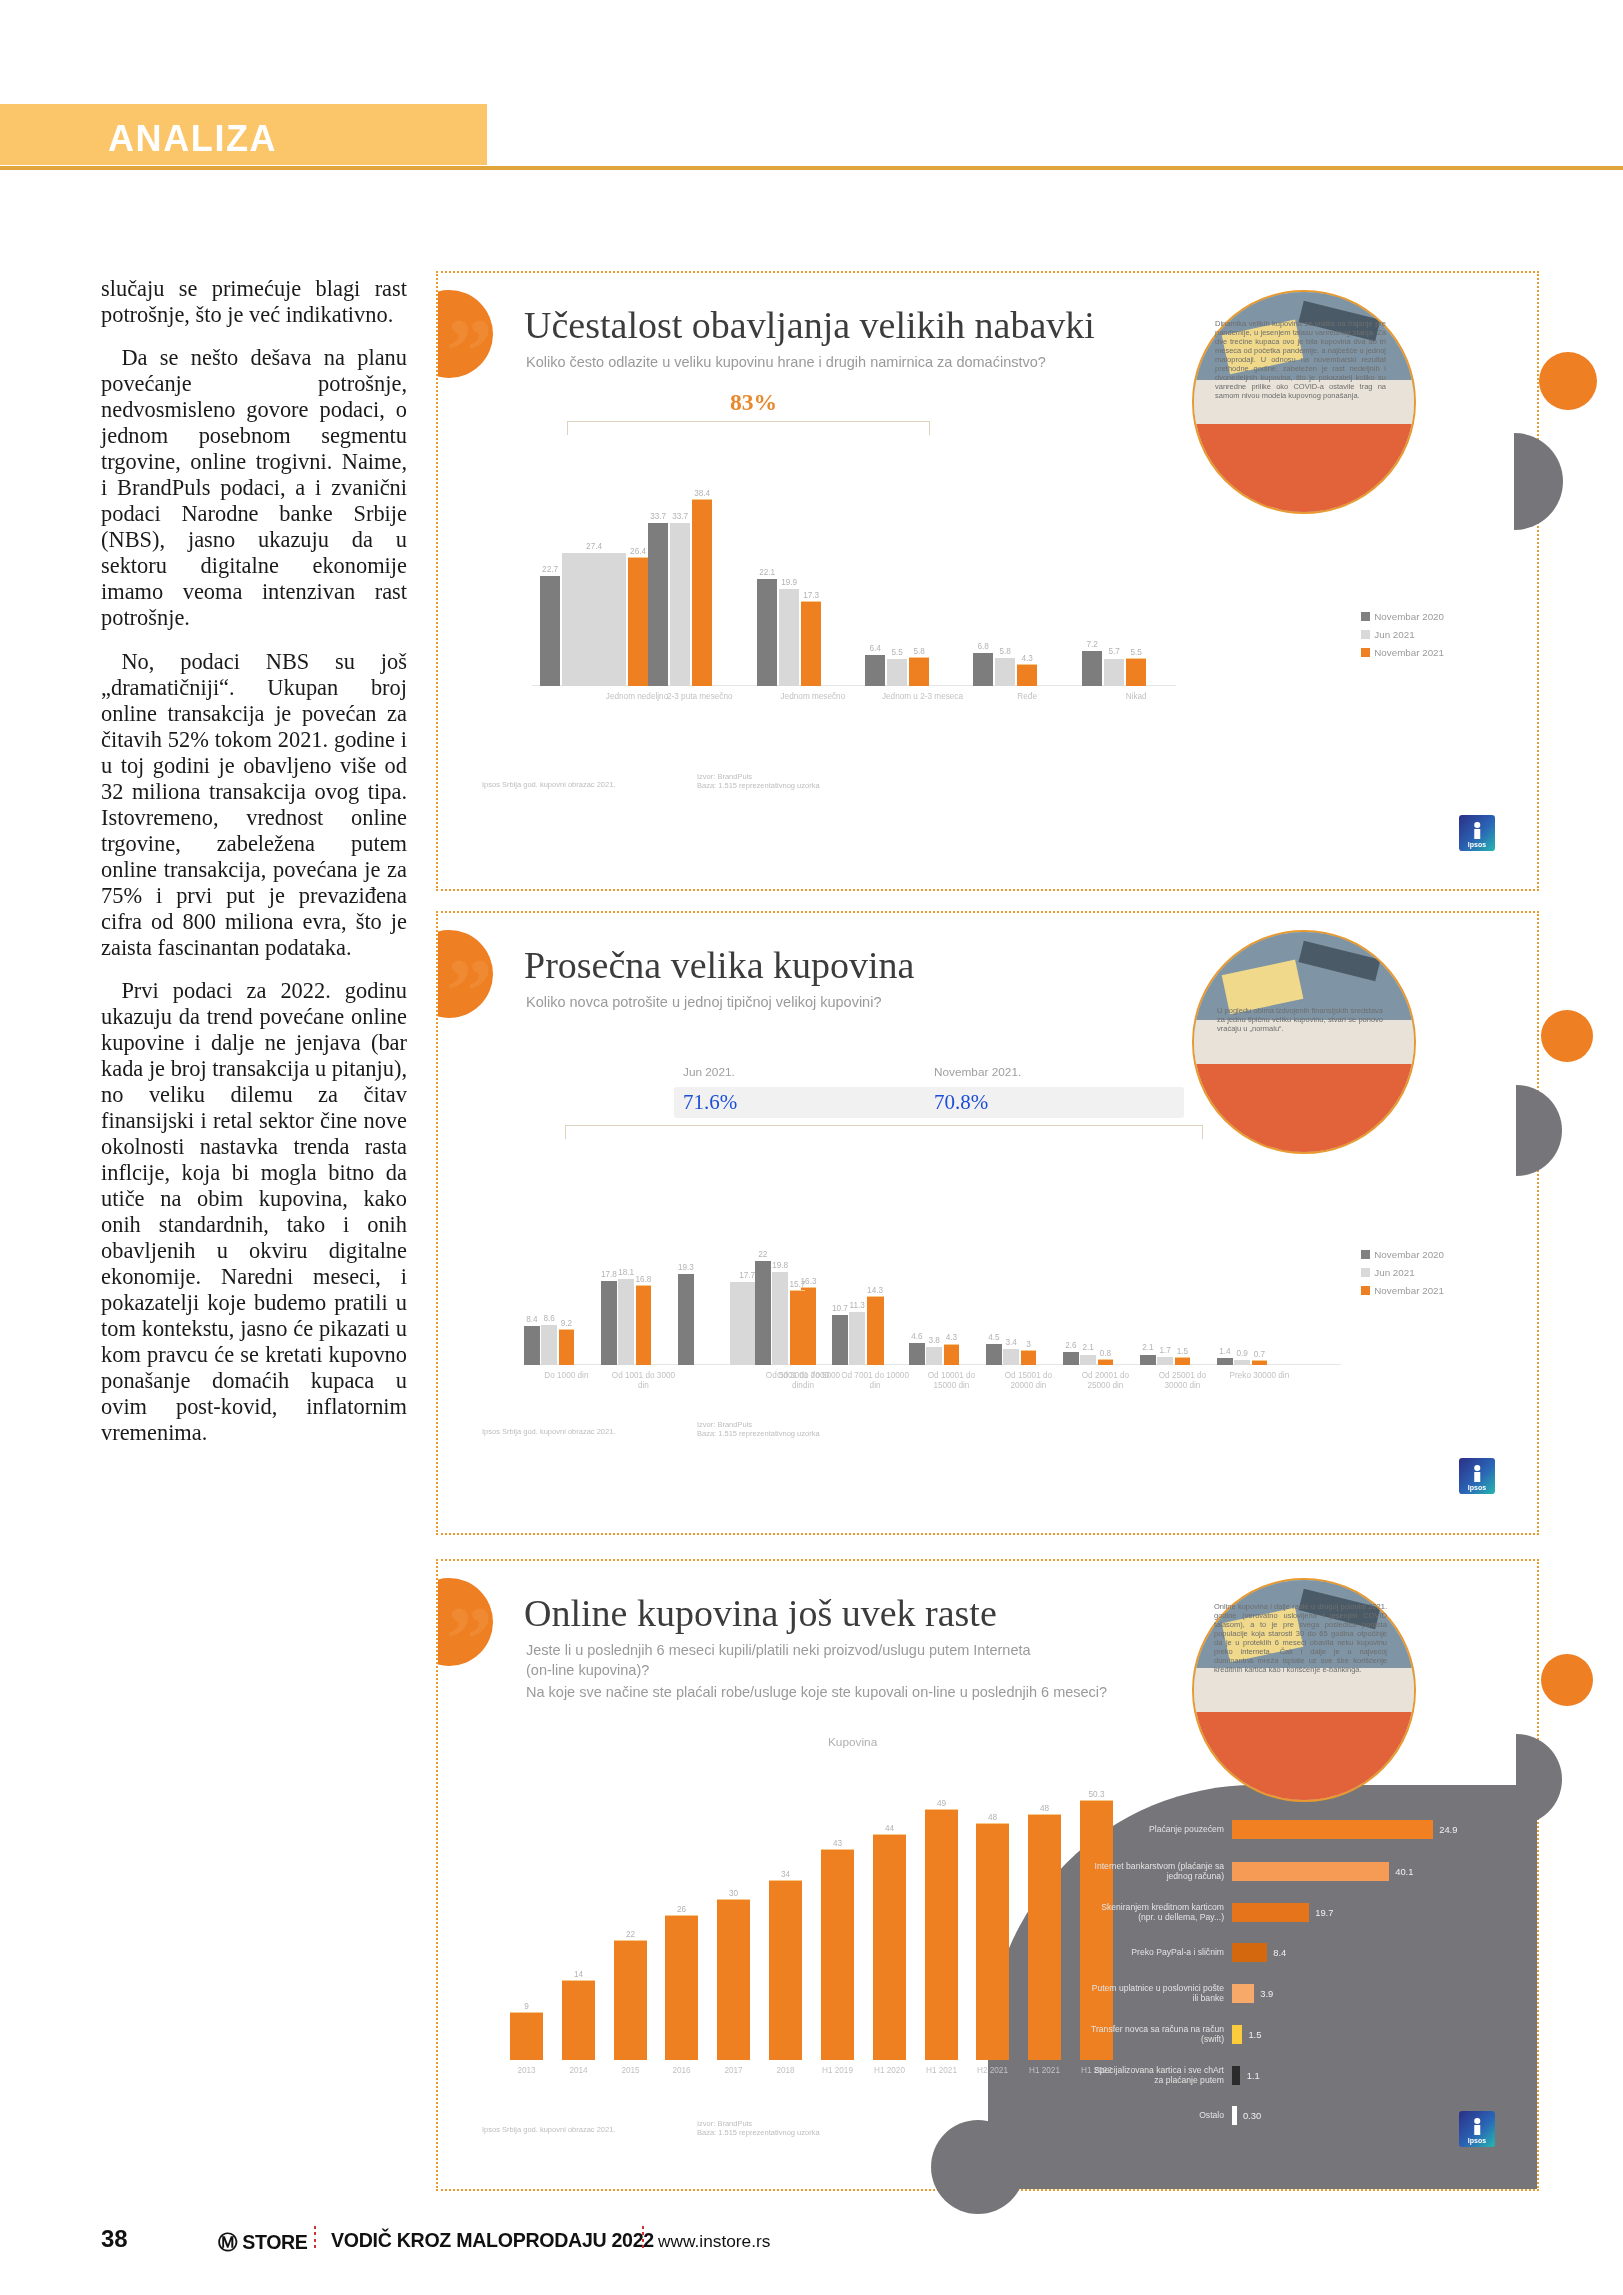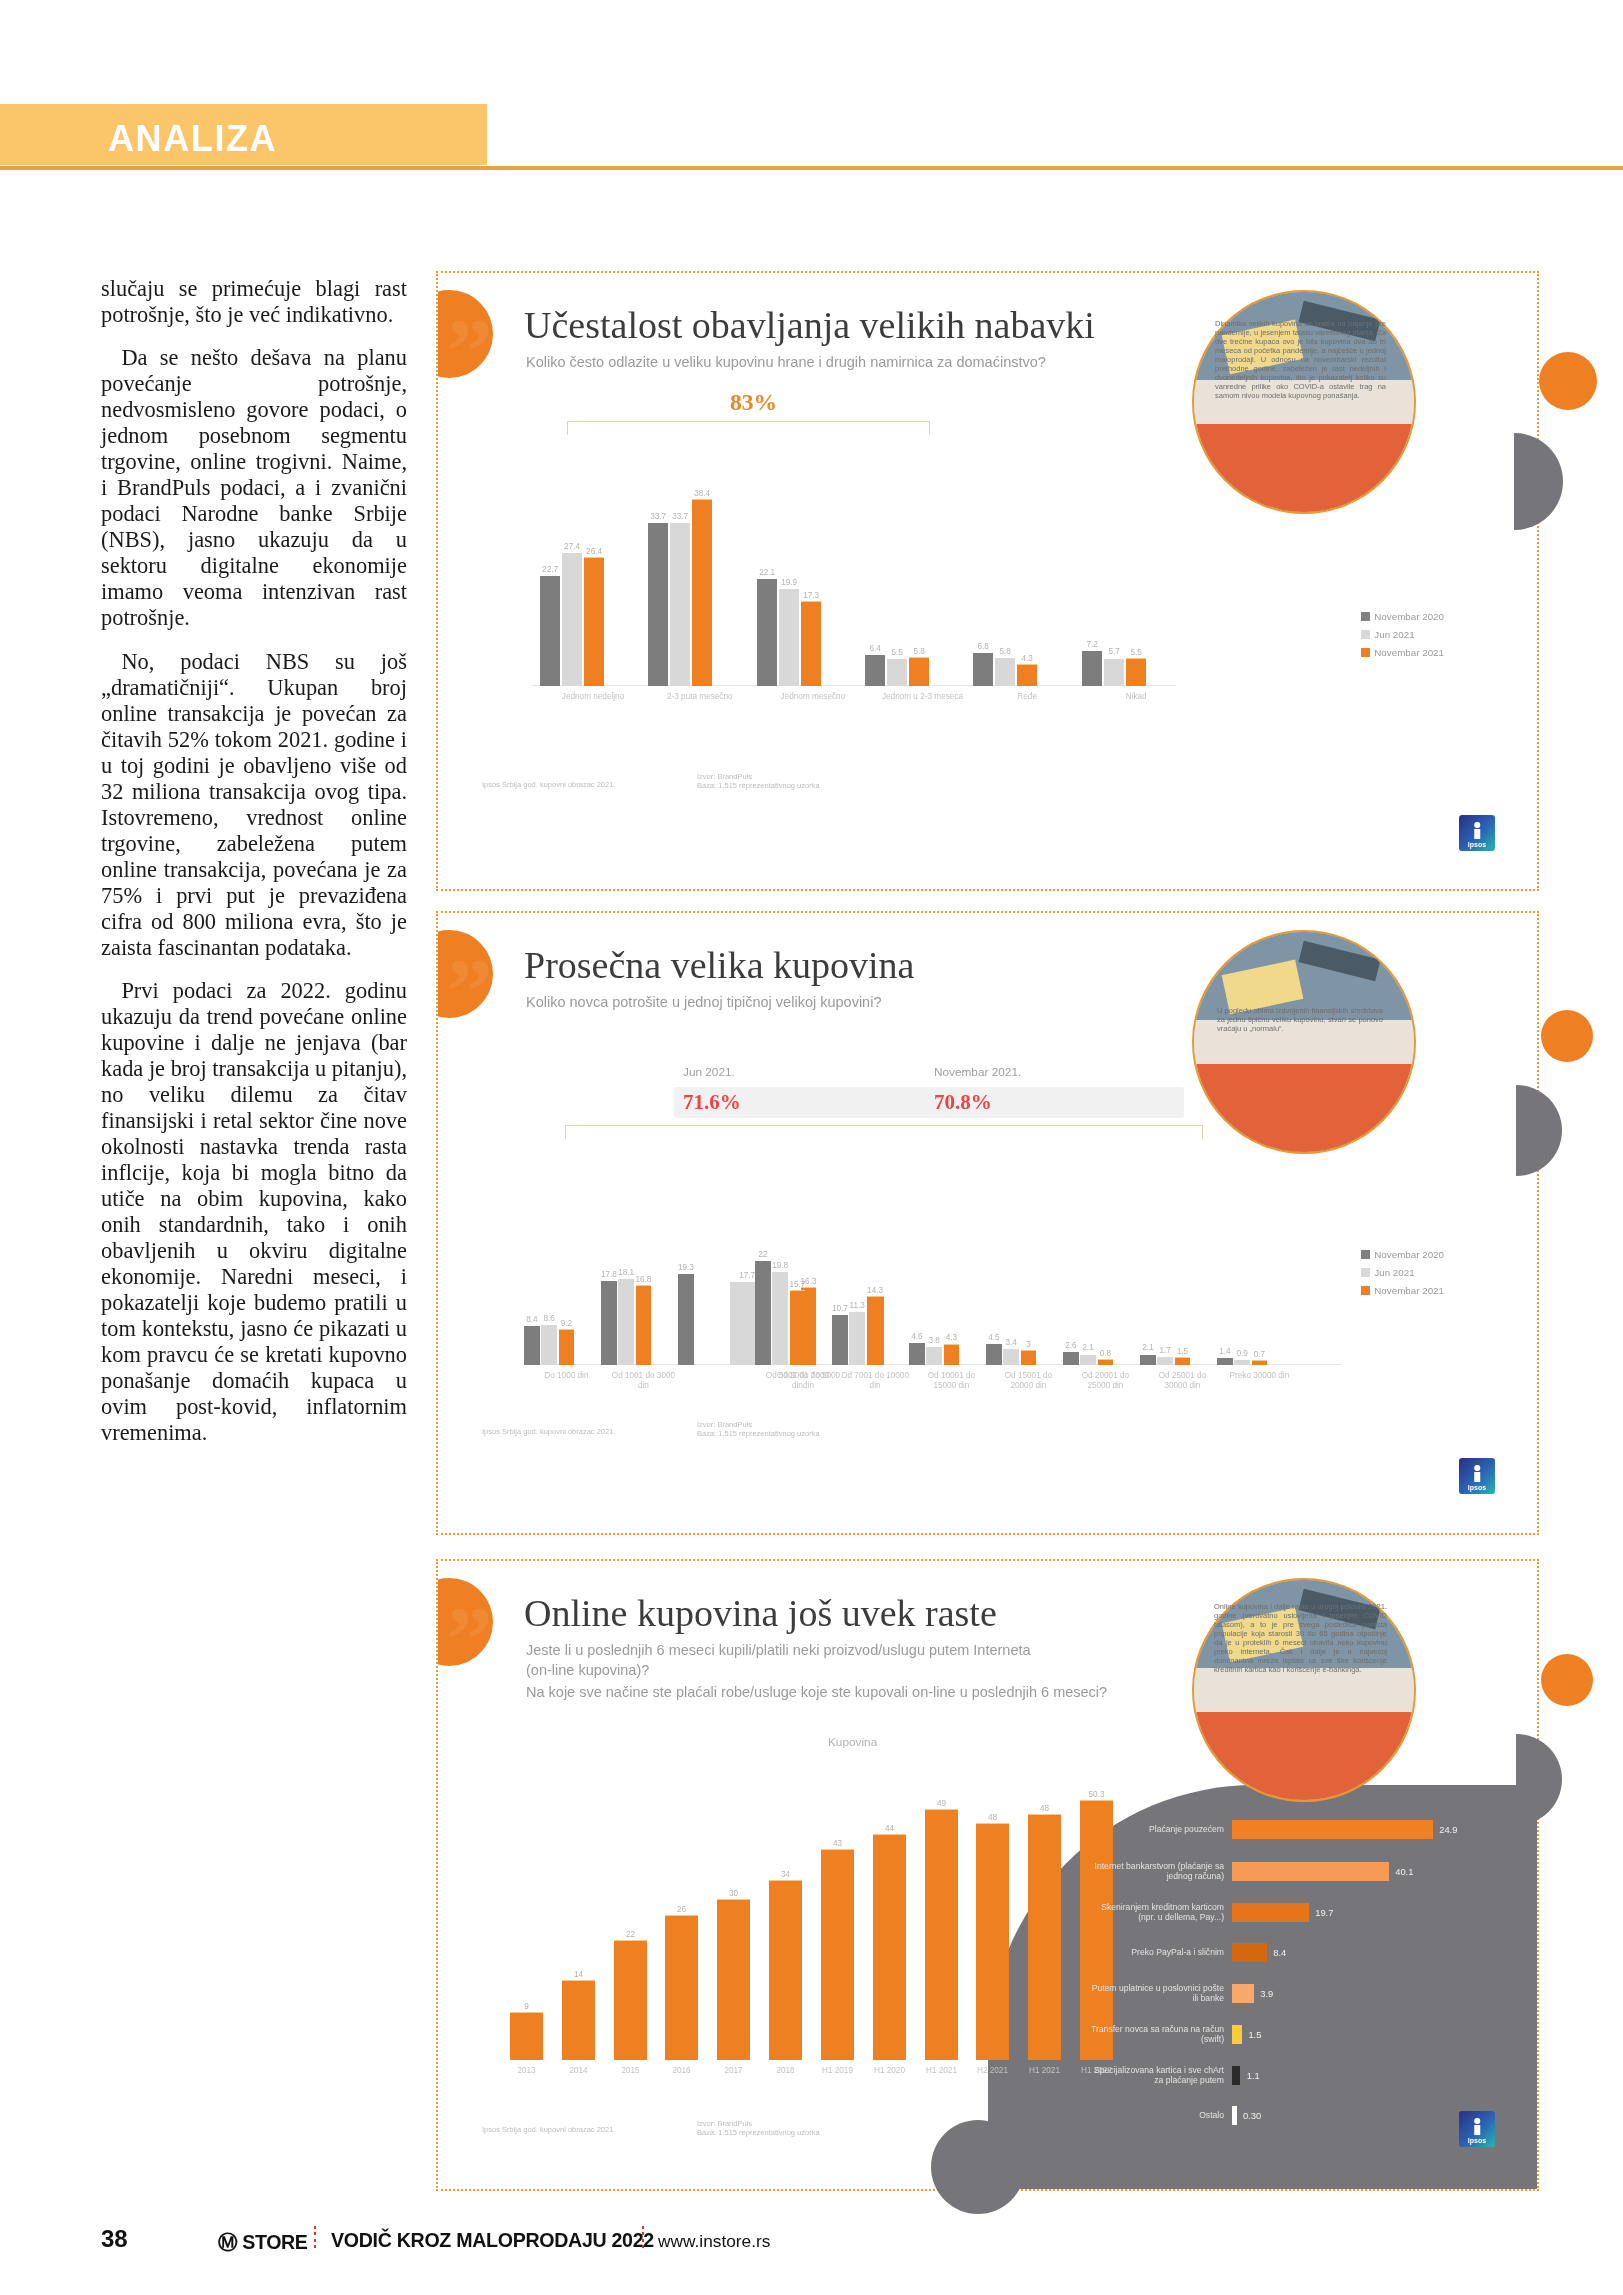--- a/index.html
+++ b/index.html
@@ -61,21 +61,21 @@
         line-height:9.4px;white-space:nowrap;}
   .axis{position:absolute;height:0.8px;background:#e6e6e6;}
 
   
   .bracket{position:absolute;border:1.6px solid #ddd3bd;border-bottom:none;height:12.6px;}
   .bigpct{position:absolute;font-family:"Liberation Serif",serif;font-weight:bold;font-size:23.6px;color:#e8892c;}
 
   
   .pill{position:absolute;height:31px;background:#f1f1f1;border-radius:2.4px;}
   .pill-lab{position:absolute;font-family:"Liberation Sans",sans-serif;font-size:11.8px;color:#9f9f9f;}
-  .pill-val{position:absolute;font-family:"Liberation Serif",serif;font-weight:bold;font-size:21px;color:#ef4444;}
+  .pill-val{position:absolute;font-family:"Liberation Serif",serif;font-weight:normal;font-size:21px;color:#1d4ed8;}
 
   
   .greyblob{position:absolute;background:#76767a;}
   .hb-row{position:absolute;display:flex;align-items:center;}
   .hb-lab{font-family:"Liberation Sans",sans-serif;font-size:8.6px;color:#e3e3e3;text-align:right;
           width:134px;line-height:10.2px;padding-right:7.9px;}
   .hb-bar{height:19px;}
   .hb-val{font-family:"Liberation Sans",sans-serif;font-size:9.4px;color:#f0f0f0;margin-left:6.3px;white-space:nowrap;}
   .kup-lab{position:absolute;font-family:"Liberation Sans",sans-serif;font-size:11.8px;color:#b0b0b0;}
 
@@ -139,21 +139,21 @@
     <div class="bigpct" style="left:292px;top:116px;">83%</div>
     <div class="bracket" style="left:129px;top:148px;width:361px;"></div>
 
     <div class="vchart" style="left:94px;top:181px;width:644px;height:259px;">
       <div class="axis" style="left:0;bottom:27px;width:644px;"></div>
 
       <div class="grp" style="left:7.9px;">
         <div class="bar g" style="height:110px;">
             <span class="v">22.7</span>
           </div>
-        <div class="bar l" style="height:133px;">
+        <div class="bar l" style="height:133px;padding-left:44px;">
             <span class="v">27.4</span>
           </div>
         <div class="bar o" style="height:128px;">
             <span class="v">26.4</span>
           <span class="xlab" style="left:-22px;transform:none;">Jednom nedeljno</span>
           </div>
       </div>
 
       <div class="grp" style="left:116px;">
         <div class="bar g" style="height:163px;">

